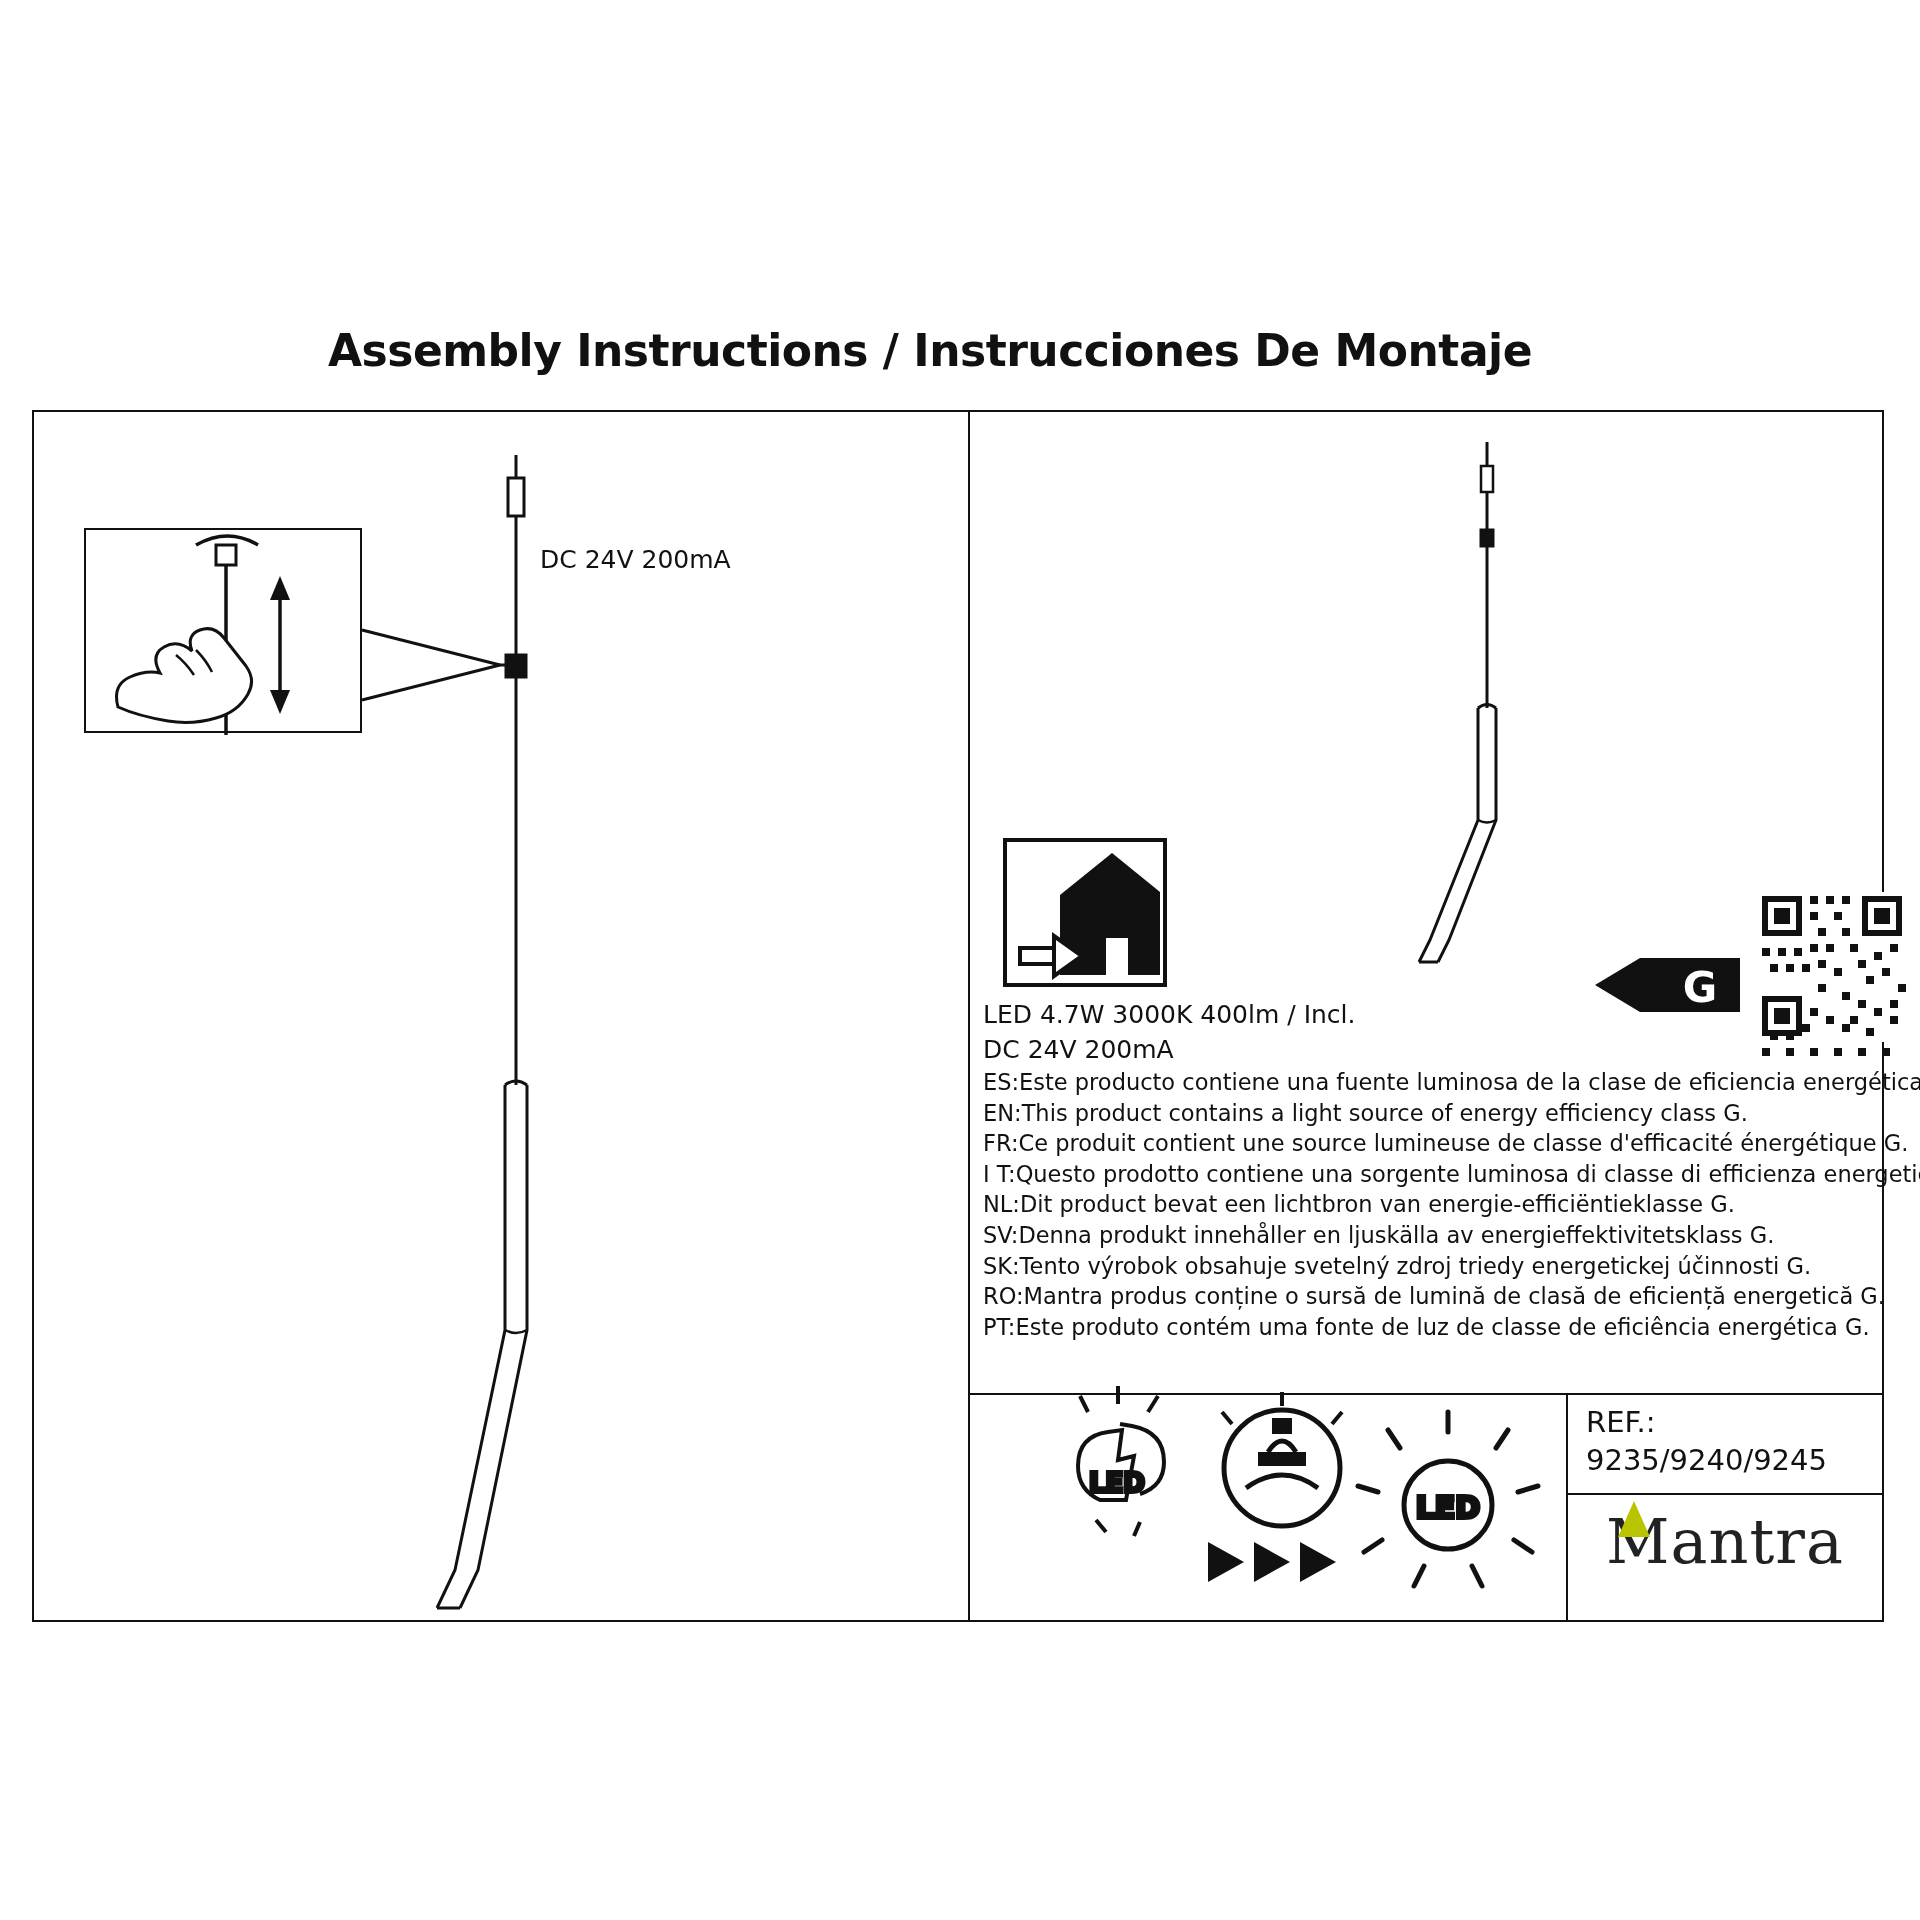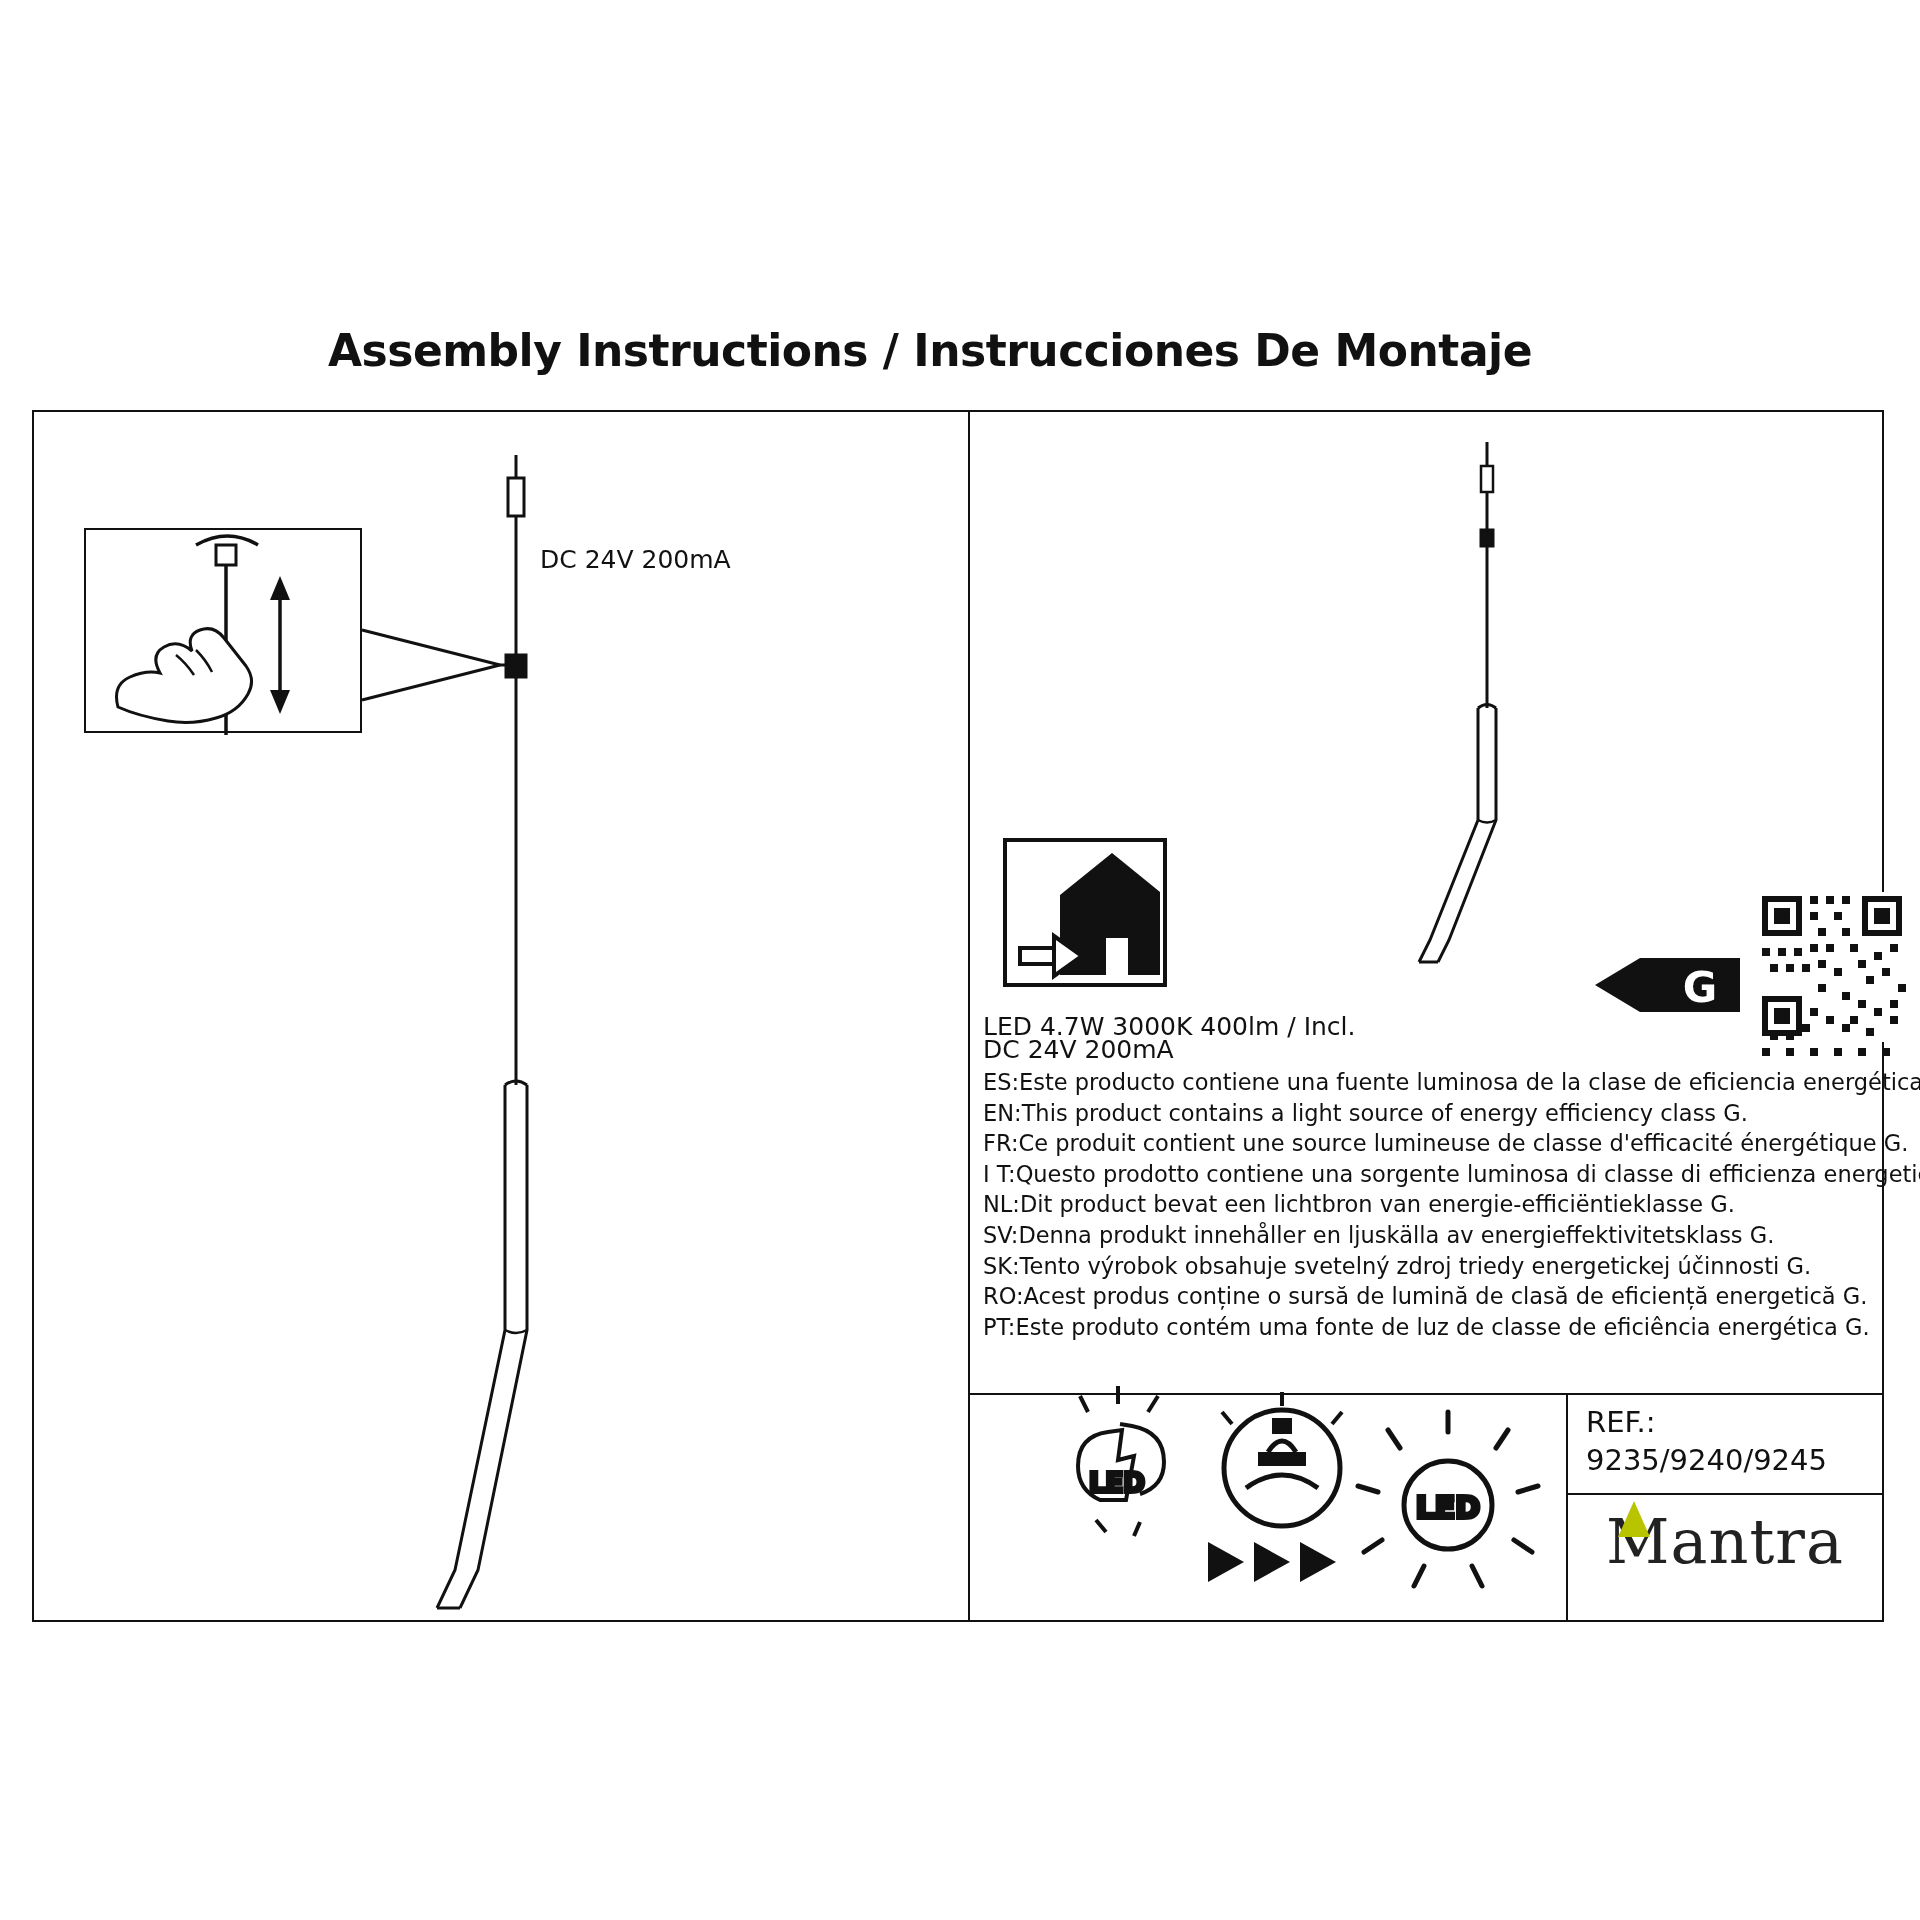--- a/index.html
+++ b/index.html
@@ -67,21 +67,20 @@
     font-size: 25px;
     white-space: nowrap;
   }
   
   .spec-line1 {
     position: absolute;
     left: 983px;
     top: 1000px;
     font-size: 25px;
     white-space: nowrap;
-    margin-top: 12px;
   }
   .spec-line2 {
     position: absolute;
     left: 983px;
     top: 1035px;
     font-size: 25px;
     white-space: nowrap;
   }
   .lang-list {
     position: absolute;
@@ -186,21 +185,21 @@
   <div class="spec-line2">DC  24V  200mA</div>
 
   <div class="lang-list">
     <div>ES:Este producto contiene una fuente luminosa de la clase de eficiencia energética G.</div>
     <div>EN:This product contains a light source of energy efficiency class G.</div>
     <div>FR:Ce produit contient une source lumineuse de classe d'efficacité énergétique G.</div>
     <div>I T:Questo prodotto contiene una sorgente luminosa di classe di efficienza energetica C.</div>
     <div>NL:Dit product bevat een lichtbron van energie-efficiëntieklasse G.</div>
     <div>SV:Denna produkt innehåller en ljuskälla av energieffektivitetsklass G.</div>
     <div>SK:Tento výrobok obsahuje svetelný zdroj triedy energetickej účinnosti G.</div>
-    <div>RO:Acest produs conține o sursă de lumină de clasă de eficiență energetică G.</div>
+    <div>RO:Mantra produs conține o sursă de lumină de clasă de eficiență energetică G.</div>
     <div>PT:Este produto contém uma fonte de luz de classe de eficiência energética G.</div>
   </div>
 
   <div class="hdiv-bottom"></div>
   <div class="vdiv-ref"></div>
   <div class="hdiv-ref"></div>
 
   <div class="ref-label">REF.:</div>
   <div class="ref-value">9235/9240/9245</div>
 

